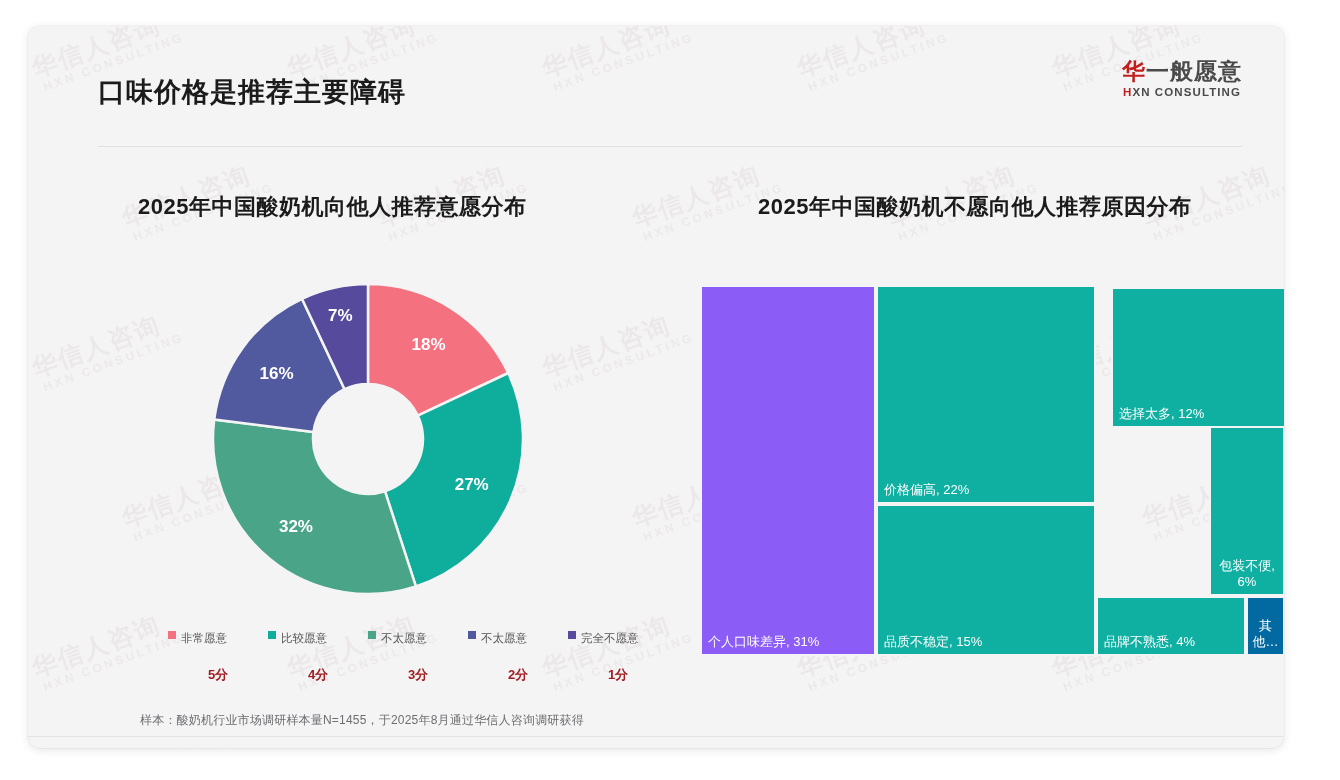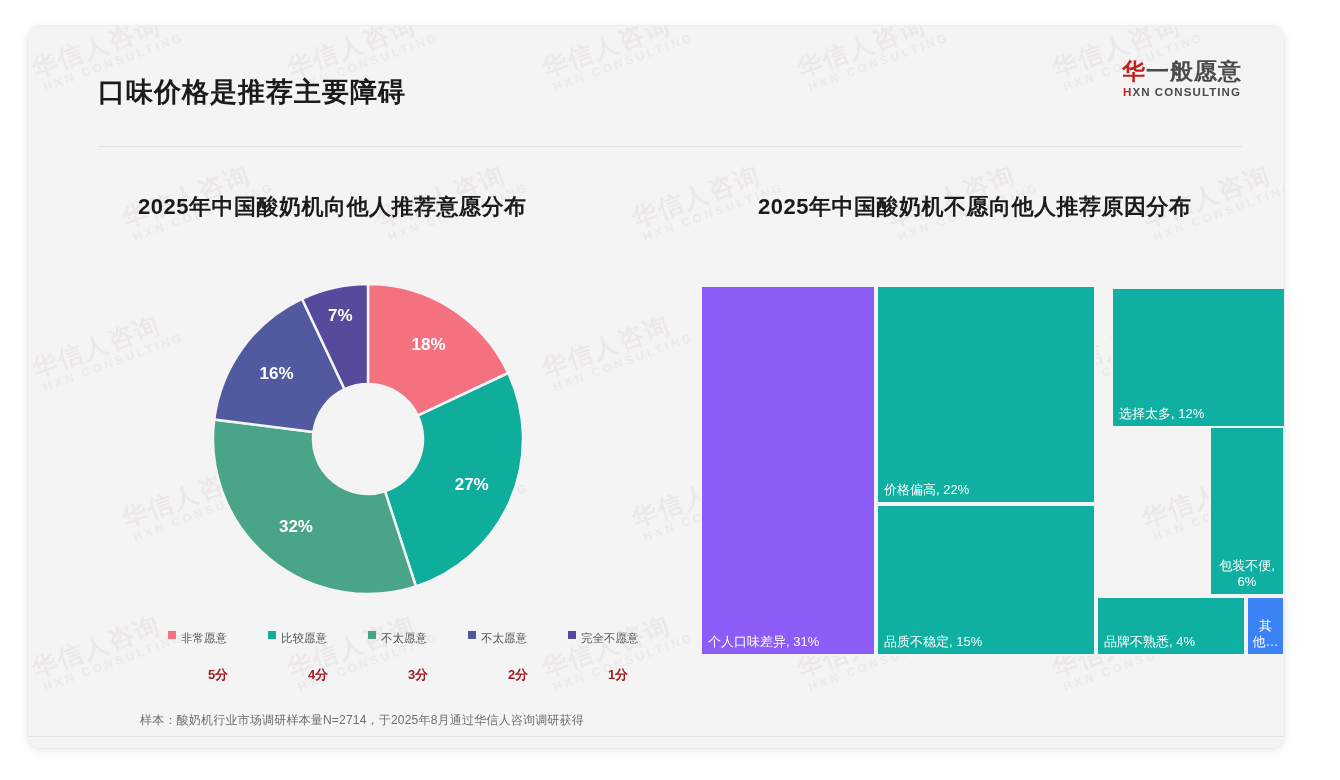--- a/index.html
+++ b/index.html
@@ -255,24 +255,24 @@
       </div>
       <div class="tile" style="left: 509px; top: 141px; width: 76px; height: 170px; background: rgb(15, 176, 162);">
         <div class="tile-lb wrap">
           <div>包装不便,</div>
           <div>6%</div>
         </div>
       </div>
       <div class="tile" style="left: 396px; top: 311px; width: 150px; height: 60px; background: rgb(15, 176, 162);">
         <div class="tile-lb">品牌不熟悉, 4%</div>
       </div>
-      <div class="tile" style="left: 546px; top: 311px; width: 39px; height: 60px; background: #3b82f6;">
+      <div class="tile" style="left: 546px; top: 311px; width: 39px; height: 60px; background: #0369a1;">
         <div class="tile-lb wrap">其他…</div>
       </div>
     </div>
 
-  <div class="note">样本：酸奶机行业市场调研样本量N=2714，于2025年8月通过华信人咨询调研获得</div>
+  <div class="note">样本：酸奶机行业市场调研样本量N=1455，于2025年8月通过华信人咨询调研获得</div>
   <div class="ftr-rule"></div>
   <div class="ftr">
     <div class="ftr-l">©2025.10 HXR华信人咨询</div>
     <div class="ftr-r">www.hxrcon.com</div>
   </div>
 </div>
 
 </body></html>

